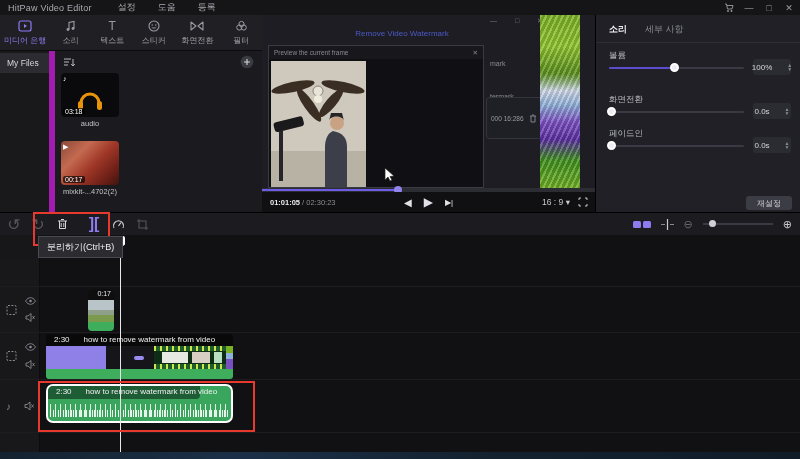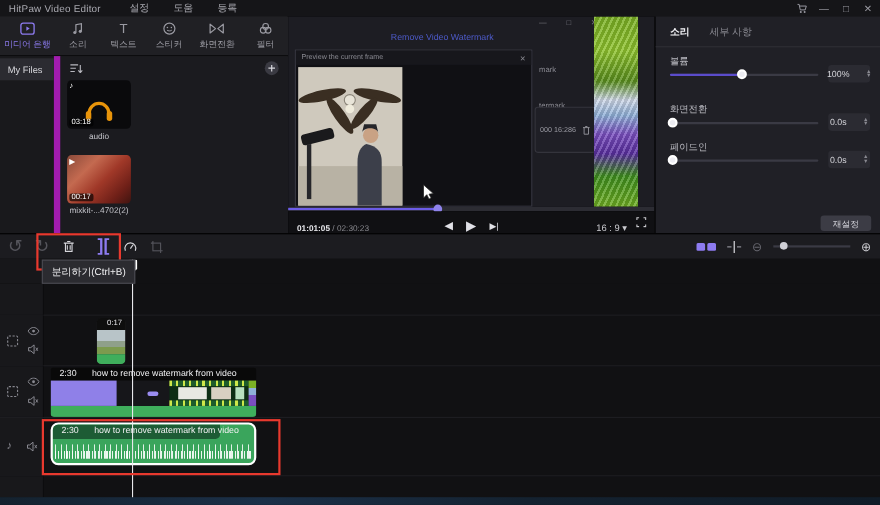--- a/index.html
+++ b/index.html
@@ -43,21 +43,21 @@
   #pv-room{position:absolute;left:2px;top:15px;width:95px;height:126px;}
   #pv-sidebar-txt{position:absolute;left:228px;top:45px;color:#8a8a92;font-size:7px;}
   #pv-sb-box{position:absolute;left:224px;top:82px;width:56px;height:42px;background:#1f1f26;border:1px solid #34343c;border-radius:3px;color:#9a9aa2;font-size:6.5px;display:flex;align-items:center;justify-content:space-between;padding:0 4px;}
   #pv-strip{position:absolute;left:278px;top:0;width:40px;height:173px;background:
     linear-gradient(180deg,#7ab024 0%,#8fc32e 18%,#5a8f1e 34%,#cfd8e8 44%,#8fb0d8 52%,#7a4fc0 62%,#5a2fa0 72%,#3f8f1e 84%,#6fae23 100%);}
   #pv-strip:before{content:"";position:absolute;inset:0;background:repeating-linear-gradient(115deg,rgba(255,255,255,.18) 0 2px,rgba(0,0,0,.12) 2px 5px);}
   #pv-cursor{position:absolute;left:122px;top:152px;color:#fff;font-size:11px;text-shadow:0 0 2px #000;}
   #pv-progress{position:absolute;left:0;top:173px;width:333px;height:4px;background:#2c2c33;}
   #pv-progress .fill{height:2px;margin-top:1px;background:#6c5ce7;width:136px;}
   #pv-progress .knob{position:absolute;left:132px;top:-2px;width:8px;height:8px;border-radius:50%;background:#8f83ec;}
-  #pv-ctrl{position:absolute;left:0;top:177px;width:333px;height:20px;background:#101013;display:flex;align-items:flex-end;}
+  #pv-ctrl{position:absolute;left:0;top:177px;width:333px;height:20px;background:#101013;display:flex;align-items:center;}
   #pv-time{margin-left:8px;font-size:7.5px;color:#8a8a90;}
   #pv-time b{color:#e8e8ec;font-weight:bold;}
   #pv-buttons{position:absolute;left:142px;display:flex;gap:12px;color:#e0e0e6;font-size:10px;align-items:center;}
   #pv-ratio{position:absolute;left:280px;color:#c9c9ce;font-size:8.5px;}
   #pv-full{position:absolute;left:316px;top:5px;}
 
   
   #props{left:595px;top:15px;width:205px;height:197px;background:#202026;border-left:1px solid #000;}
   #props-tabs{display:flex;gap:18px;padding:8px 0 6px 13px;font-size:9px;border-bottom:1px solid #2e2e35;}
   #props-tabs .on{color:#f0f0f4;font-weight:bold;}

